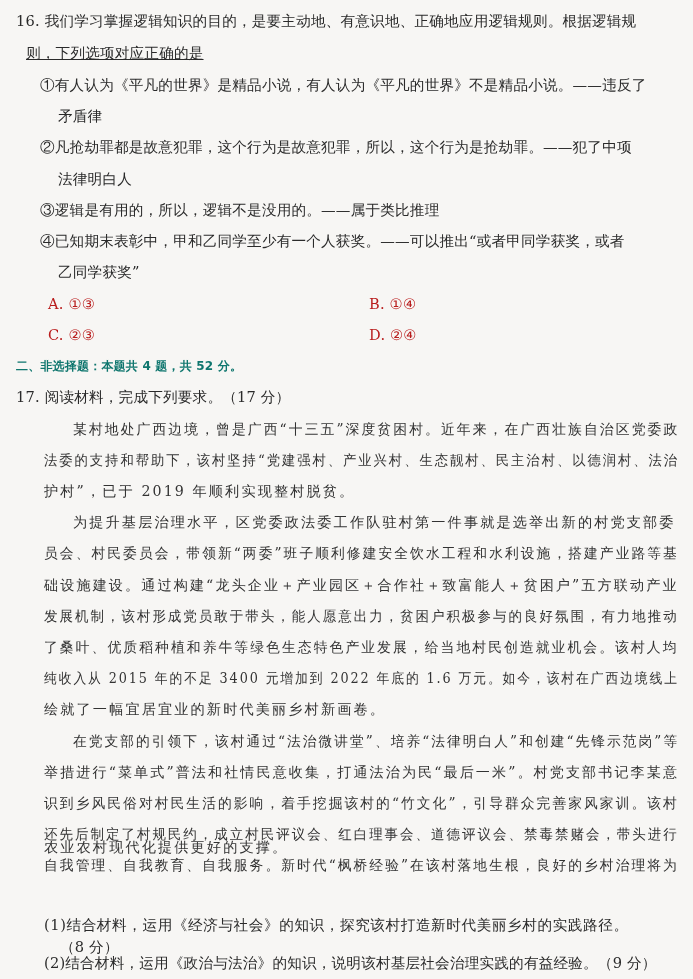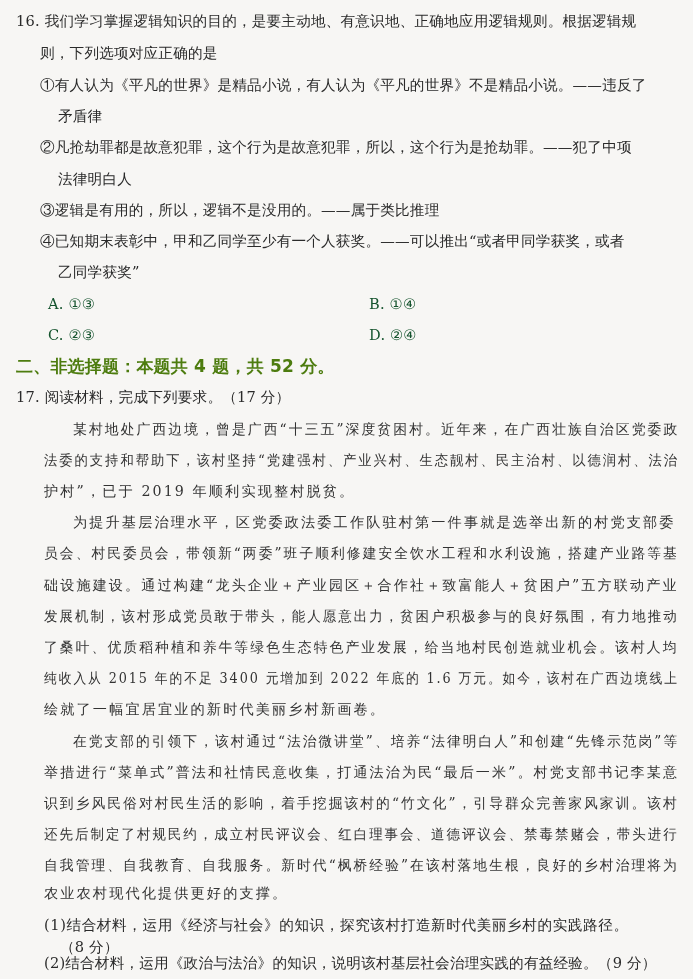--- a/index.html
+++ b/index.html
@@ -9,31 +9,31 @@
     font-family: "DejaVu Serif", "Liberation Serif", serif;
     color:#2a2a2a;
     position:relative;
   }
   .page { position:absolute; left:0; top:0; width:594px; height:979px; }
   .line {
     position:absolute; white-space:nowrap;
     font-size:14.6px; line-height:20px;
     letter-spacing:0.2px;
   }
-  .sec { font-family: "DejaVu Sans", "Liberation Sans", sans-serif; font-weight:bold; font-size:17px; color:#4d7c0f; }
+  .sec { font-family: "DejaVu Sans", "Liberation Sans", sans-serif; font-weight:bold; font-size:12px; color:#0f766e; }
   .mat { letter-spacing:2.1px; font-size:14.2px; color:#333; }
-  .opt { font-size:14.6px; color:#14532d; }
+  .opt { font-size:14.6px; color:#b91c1c; }
 </style>
 </head>
 <body>
 
 <div class="page" data-name="exam-page">
   <div data-name="question-16">
     <div class="line" style="left:16px;top:11px;" data-name="q16-stem-line-1">16. 我们学习掌握逻辑知识的目的，是要主动地、有意识地、正确地应用逻辑规则。根据逻辑规</div>
-    <div class="line" style="left:40px;top:43px;" data-name="q16-stem-line-2">则，下列选项对应正确的是</div>
+    <div class="line" style="left:26px;top:43px;text-decoration:underline;" data-name="q16-stem-line-2">则，下列选项对应正确的是</div>
 
     <div class="line" style="left:40px;top:75px;" data-name="q16-item-1-line-1">①有人认为《平凡的世界》是精品小说，有人认为《平凡的世界》不是精品小说。——违反了</div>
     <div class="line" style="left:58px;top:106px;" data-name="q16-item-1-line-2">矛盾律</div>
 
     <div class="line" style="left:40px;top:137px;" data-name="q16-item-2-line-1">②凡抢劫罪都是故意犯罪，这个行为是故意犯罪，所以，这个行为是抢劫罪。——犯了中项</div>
     <div class="line" style="left:58px;top:169px;" data-name="q16-item-2-line-2">法律明白人</div>
 
     <div class="line" style="left:40px;top:200px;" data-name="q16-item-3">③逻辑是有用的，所以，逻辑不是没用的。——属于类比推理</div>
 
     <div class="line" style="left:40px;top:231px;" data-name="q16-item-4-line-1">④已知期末表彰中，甲和乙同学至少有一个人获奖。——可以推出“或者甲同学获奖，或者</div>
@@ -60,21 +60,21 @@
     <div class="line mat" style="left: 44px; top: 606px; transform-origin: left top; transform: scaleX(0.950599);" data-name="material-line">发展机制，该村形成党员敢于带头，能人愿意出力，贫困户积极参与的良好氛围，有力地推动</div>
     <div class="line mat" style="left: 44px; top: 637px; transform-origin: left top; transform: scaleX(0.973926);" data-name="material-line">了桑叶、优质稻种植和养牛等绿色生态特色产业发展，给当地村民创造就业机会。该村人均</div>
     <div class="line mat" style="left: 44px; top: 668px; transform-origin: left top; transform: scaleX(0.901989);" data-name="material-line">纯收入从 2015 年的不足 3400 元增加到 2022 年底的 1.6 万元。如今，该村在广西边境线上</div>
     <div class="line mat" style="left:44px;top:699px;" data-name="material-line">绘就了一幅宜居宜业的新时代美丽乡村新画卷。</div>
 
     <div class="line mat" style="left: 73px; top: 731px; transform-origin: left top; transform: scaleX(0.968051);" data-name="material-line">在党支部的引领下，该村通过“法治微讲堂”、培养“法律明白人”和创建“先锋示范岗”等</div>
     <div class="line mat" style="left: 44px; top: 762px; transform-origin: left top; transform: scaleX(0.992188);" data-name="material-line">举措进行“菜单式”普法和社情民意收集，打通法治为民“最后一米”。村党支部书记李某意</div>
     <div class="line mat" style="left: 44px; top: 793px; transform-origin: left top; transform: scaleX(0.970948);" data-name="material-line">识到乡风民俗对村民生活的影响，着手挖掘该村的“竹文化”，引导群众完善家风家训。该村</div>
     <div class="line mat" style="left: 44px; top: 824px; transform-origin: left top; transform: scaleX(0.950599);" data-name="material-line">还先后制定了村规民约，成立村民评议会、红白理事会、道德评议会、禁毒禁赌会，带头进行</div>
     <div class="line mat" style="left: 44px; top: 855px; transform-origin: left top; transform: scaleX(0.970948);" data-name="material-line">自我管理、自我教育、自我服务。新时代“枫桥经验”在该村落地生根，良好的乡村治理将为</div>
-    <div class="line mat" style="left:44px;top:883px;font-family:Liberation Serif, serif;" data-name="material-line">农业农村现代化提供更好的支撑。</div>
+    <div class="line mat" style="left:44px;top:837px;font-family:Liberation Serif, serif;" data-name="material-line">农业农村现代化提供更好的支撑。</div>
 
     <div class="line" style="left:44px;top:918px;letter-spacing:0.6px;" data-name="sub-question-1">(1)结合材料，运用《经济与社会》的知识，探究该村打造新时代美丽乡村的实践路径。</div>
     <div class="line" style="left:60px;top:949px;" data-name="sub-question-1-score">（8 分）</div>
     <div class="line" style="left:44px;top:978px;" data-name="sub-question-2">(2)结合材料，运用《政治与法治》的知识，说明该村基层社会治理实践的有益经验。（9 分）</div>
   </div>
 </div>
 
 <style>
   
   [data-name="sub-question-2"] { top:953px !important; }

